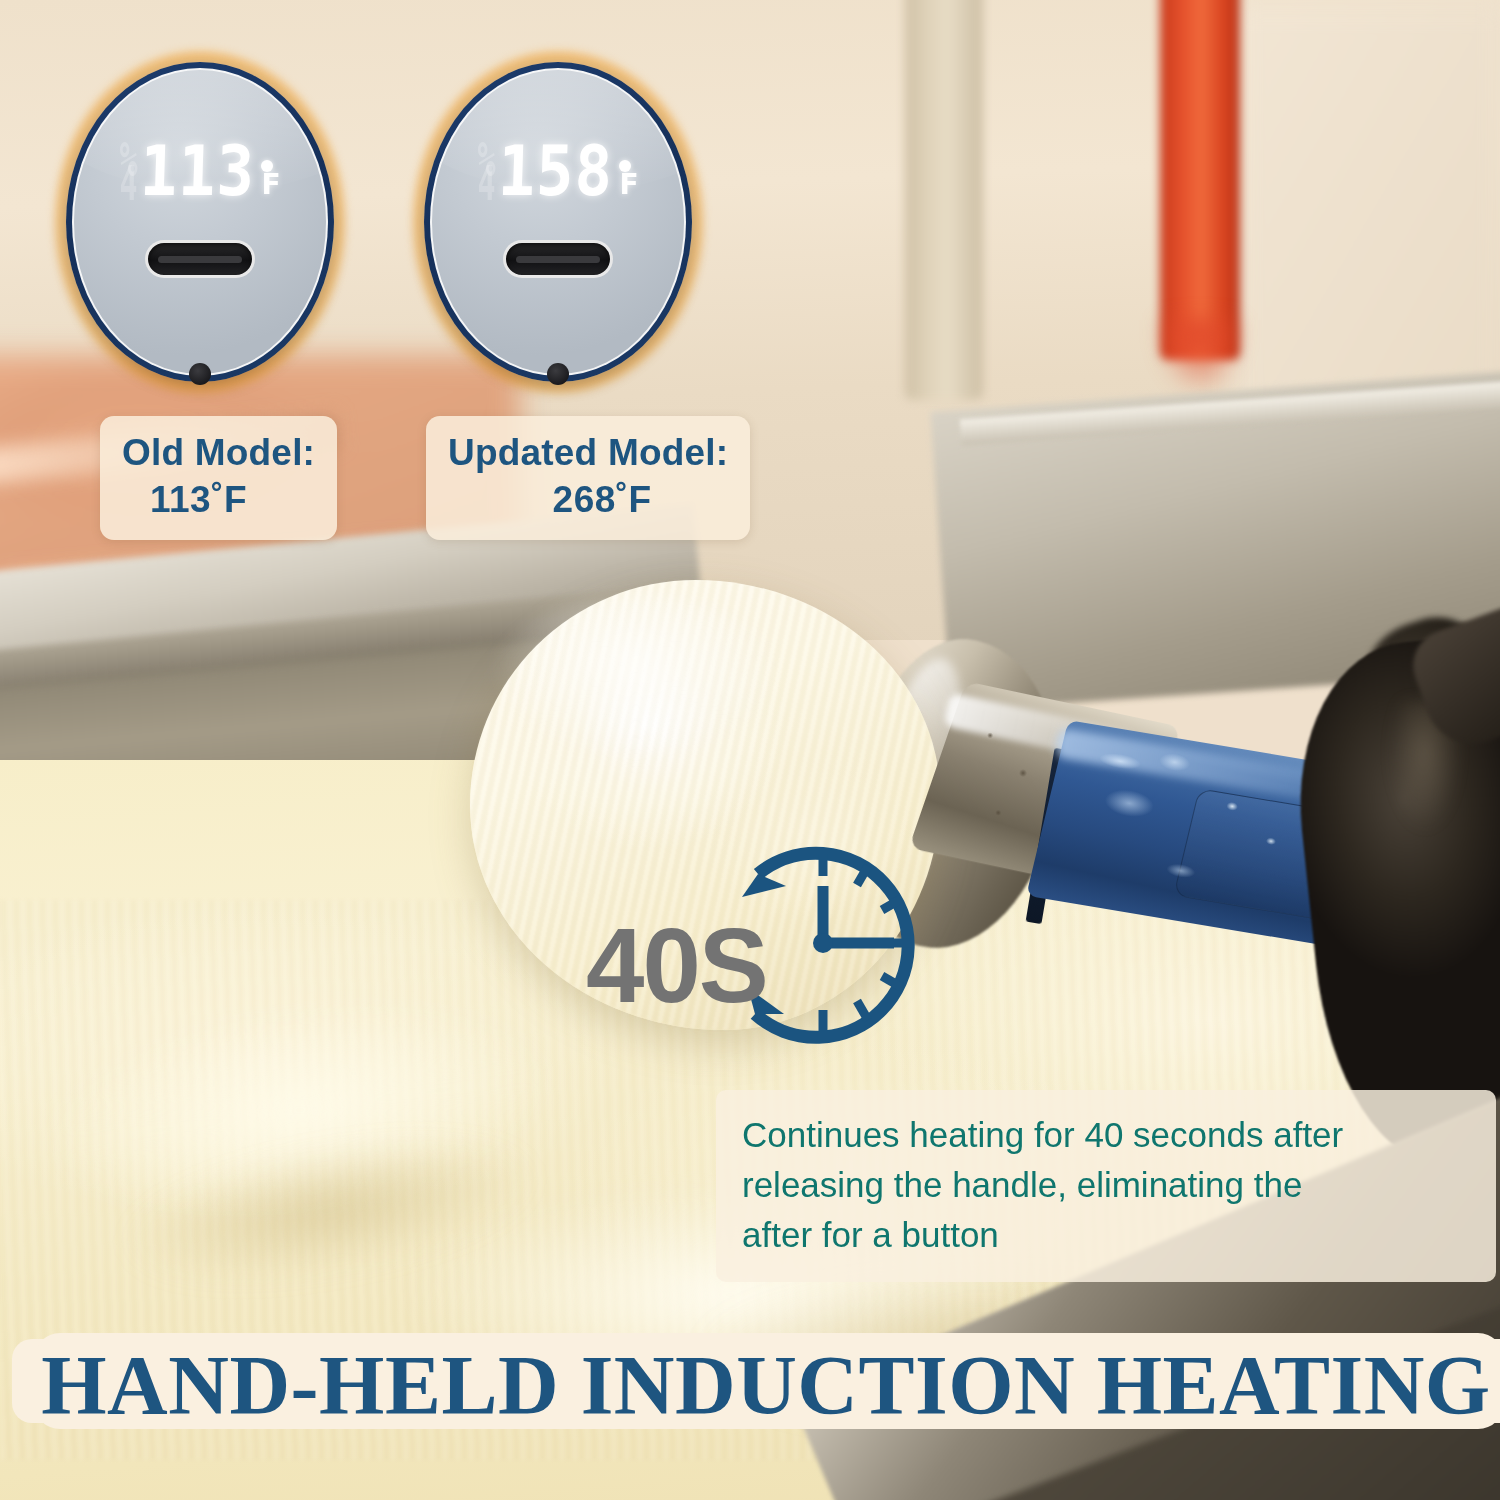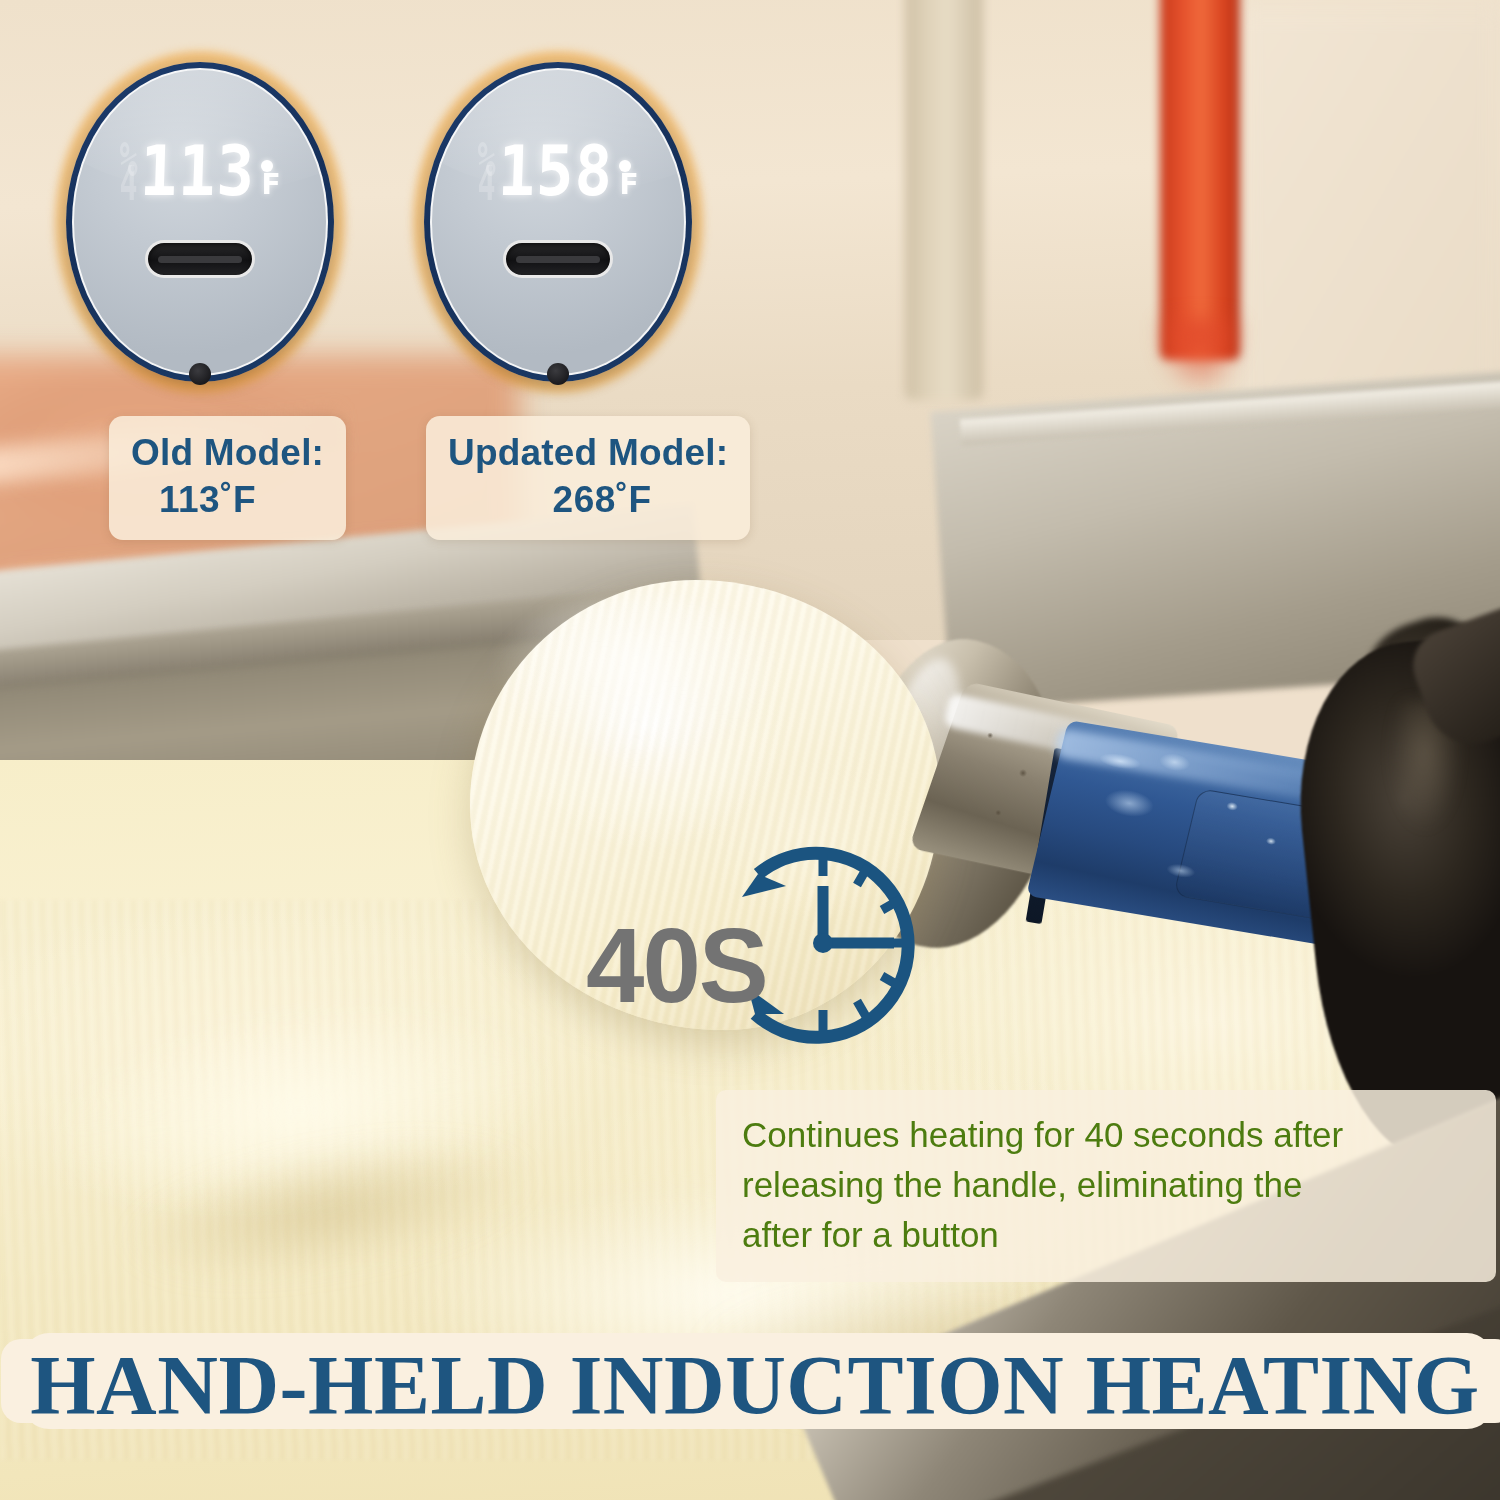--- a/index.html
+++ b/index.html
@@ -358,21 +358,21 @@
     color:#1e5580;
     box-shadow:0 2px 10px rgba(120,90,55,.18);
   }
   .label-box .l1 {
     font-size:37px; font-weight:bold; line-height:46px;
     letter-spacing:.2px; white-space:nowrap;
   }
   .label-box .l2 {
     font-size:37px; font-weight:bold; line-height:48px; letter-spacing:.5px;margin-left:28px;
   }
-  #label-old { left:109px; top:416px; }
+  #label-old { left:100px; top:416px; }
   #label-old .l2 { text-align:left; }
   #label-new { left:426px; top:416px; }
   #label-new .l2 { text-align:center; }
 
   
   #clock-badge {
     position:absolute; left:578px; top:818px; width:370px; height:250px;
   }
   #clock-badge svg { position:absolute; right:0; top:0; }
   .forty-text {
@@ -381,30 +381,30 @@
     color:#737373;
     font-family:"Liberation Sans", sans-serif;
   }
 
   
   #desc-panel {
     position:absolute; left:716px; top:1090px; width:780px;
     background:rgba(249,239,223,.84);
     border-radius:10px;
     padding:20px 35px 22px 26px;
-    color:#4d7c0f;
+    color:#0f766e;
     font-size:35px; line-height:50px;
     text-align:justify;
     font-weight:500;
   }
   #desc-panel > span { display:block; }
 
   
   #headline-wrap {
-    position:absolute; left:5px; top:1325px; width:1248px; height:120px;
+    position:absolute; left:16px; top:1325px; width:1248px; height:120px;
   }
   .headline-band {
     position:absolute; left:18px; top:8px; width:1470px; height:96px;
     background:#faf0e0;
     border-radius:26px;
     filter:blur(.5px);
     box-shadow:
       0 0 0 0 rgba(0,0,0,0),
       28px 0 0 -6px #faf0e0,
       -28px 0 0 -6px #faf0e0;

